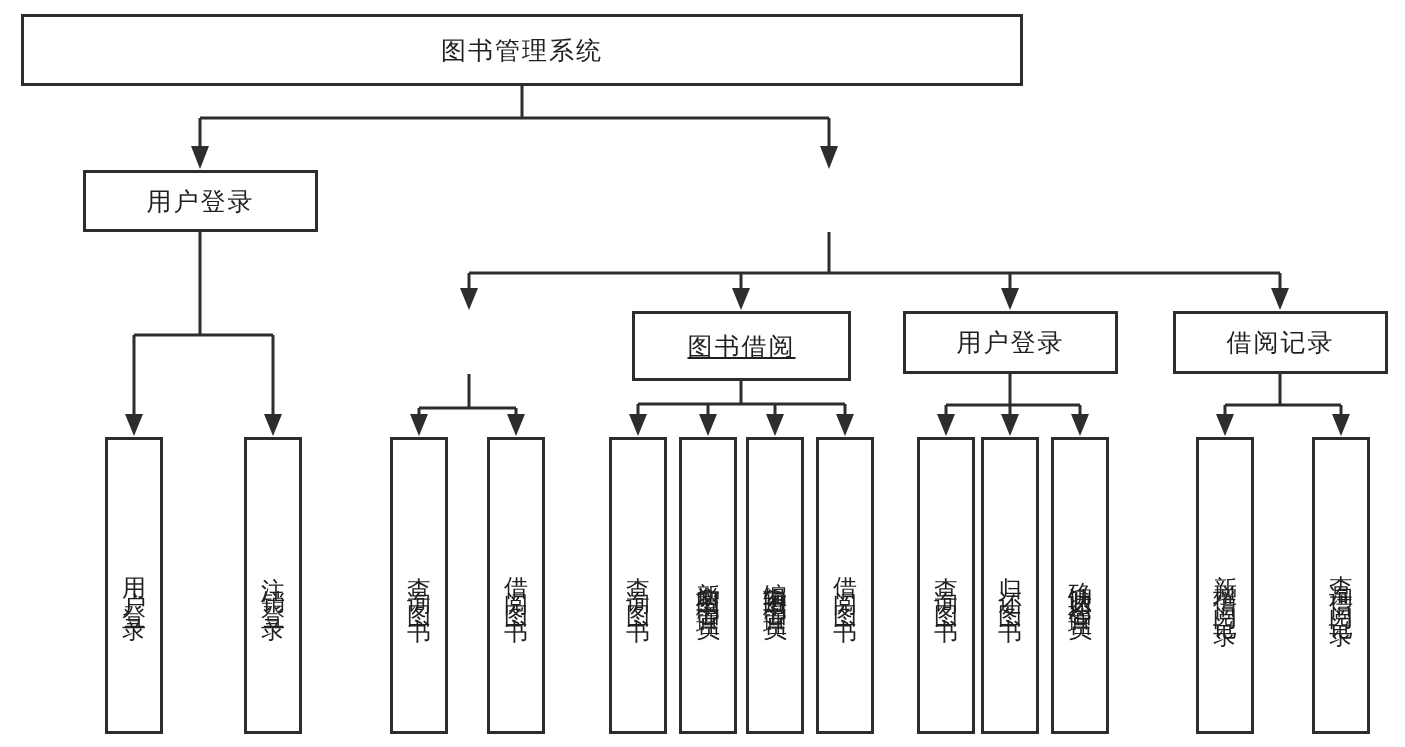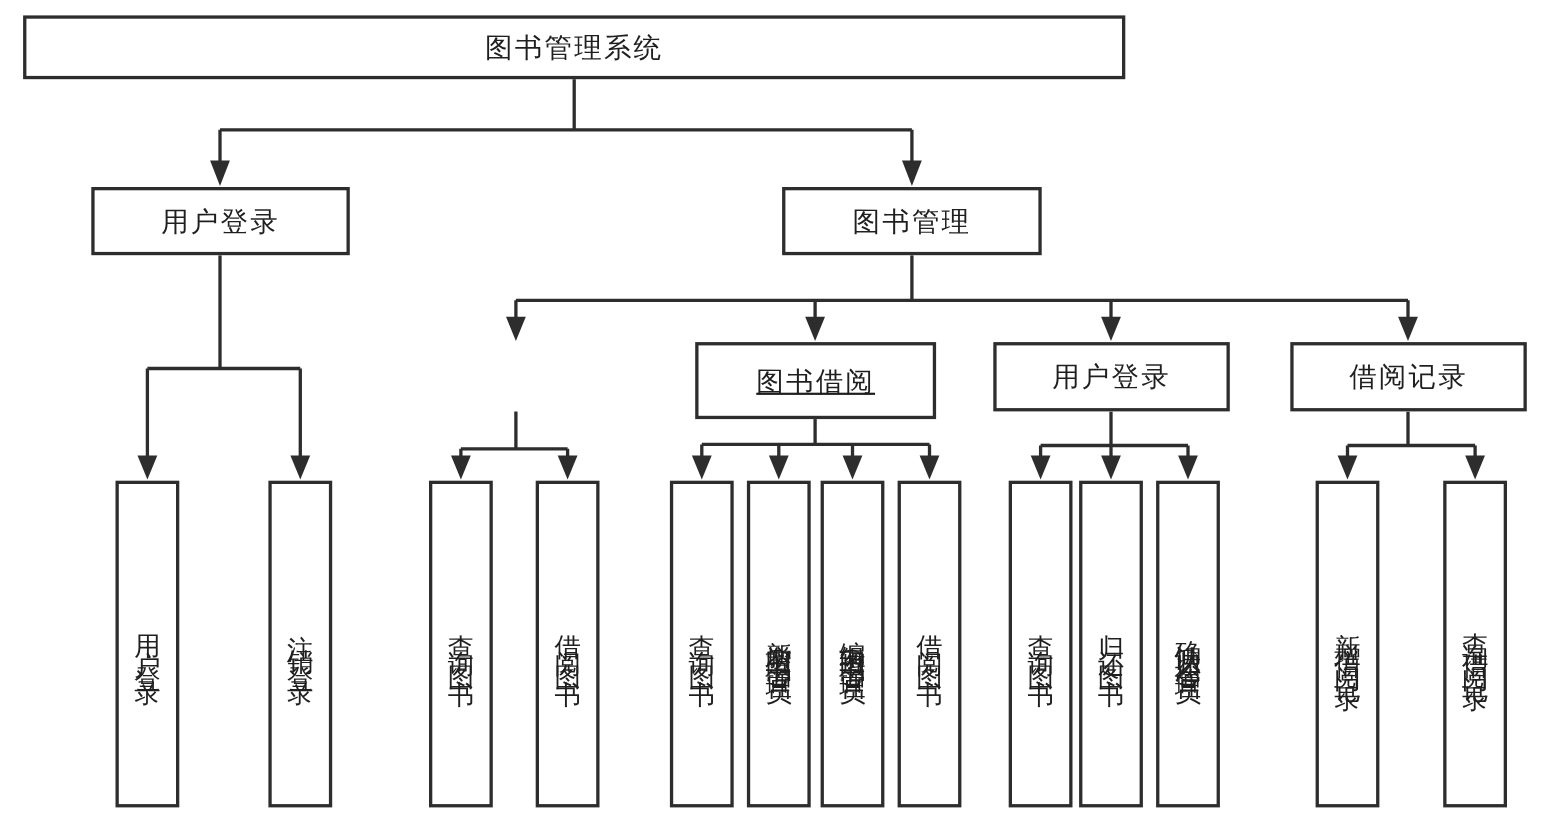--- a/index.html
+++ b/index.html
@@ -75,24 +75,23 @@
       <polygon points="1071,414 1089,414 1080,436"></polygon>
     </g>
 
     <g>
       <path d="M1280,374 V405 M1225,405 H1341 M1225,405 V415 M1341,405 V415"></path>
       <polygon points="1216,414 1234,414 1225,436"></polygon>
       <polygon points="1332,414 1350,414 1341,436"></polygon>
     </g>
   </svg>
 
-  <div class="node" style="left:21px;top:14px;width:1002px;height:58px;">图书管理系统</div>
+  <div class="node" style="left:21px;top:14px;width:1002px;height:72px;">图书管理系统</div>
 
   <div class="node" style="left:83px;top:170px;width:235px;height:62px;">用户登录</div>
-  <div class="node" style="left:711px;top:170px;width:236px;height:62px;">图书管理</div>
 
   <div class="node" style="left:632px;top:311px;width:219px;height:70px;text-decoration:underline;">图书借阅</div>
   <div class="node" style="left:903px;top:311px;width:215px;height:63px;">用户登录</div>
   <div class="node" style="left:1173px;top:311px;width:215px;height:63px;">借阅记录</div>
 
   <div class="node leaf" style="left:105px;top:437px;width:58px;height:297px;">用户登录</div>
   <div class="node leaf" style="left:244px;top:437px;width:58px;height:297px;">注销登录</div>
 
   <div class="node leaf" style="left:390px;top:437px;width:58px;height:297px;">查询图书</div>
   <div class="node leaf" style="left:487px;top:437px;width:58px;height:297px;">借阅图书</div>

